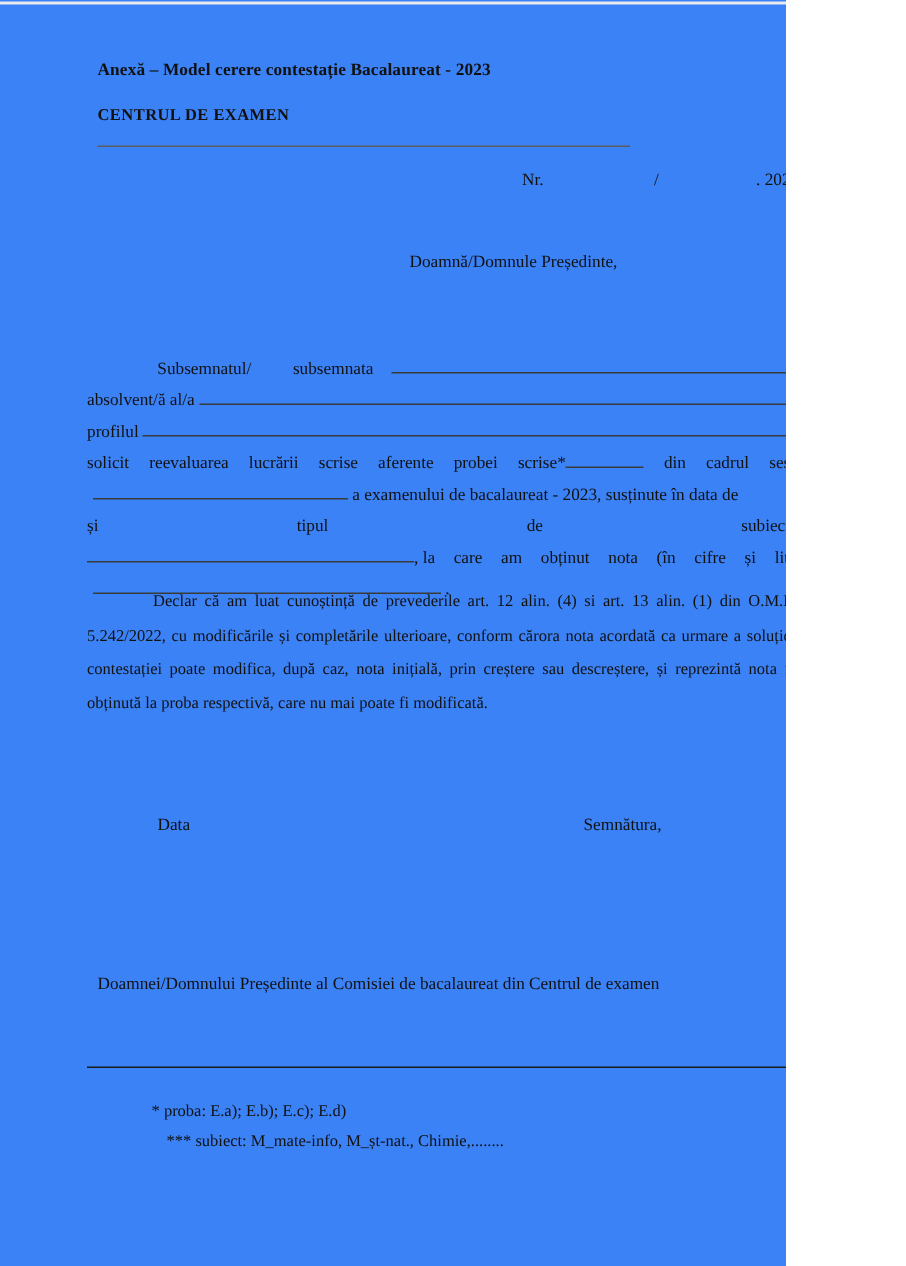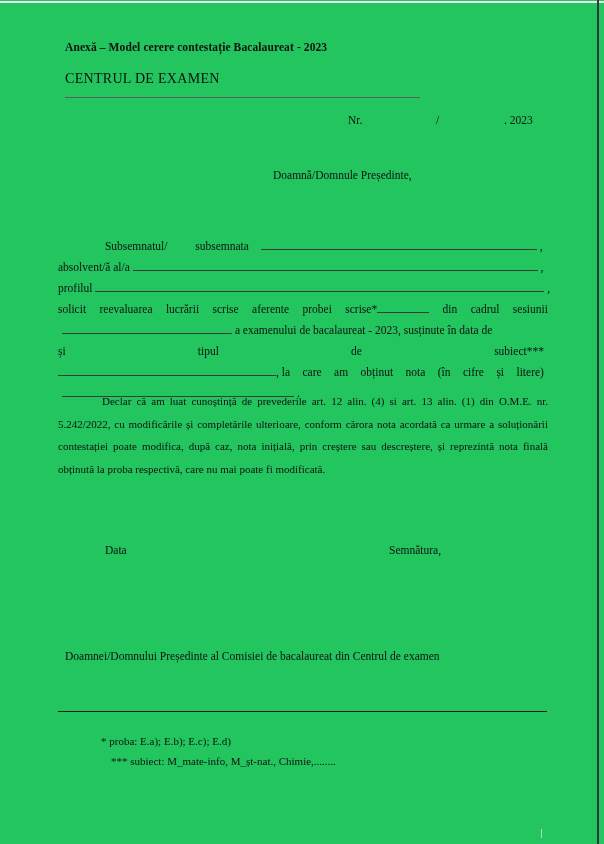--- a/index.html
+++ b/index.html
@@ -4,23 +4,23 @@
 <title>Anexa</title>
 <style>
   html, body {
     margin: 0;
     padding: 0;
     background: #ffffff;
   }
 
   .page {
     position: relative;
-    width: 604px;
+    width: 524px;
     height: 844px;
-    background: #22c55e;
+    background: #3b82f6;
     overflow: hidden;
     font-family: "Liberation Serif", "DejaVu Serif", serif;
     color: #111111;
   }
 
   
   .scan-top-edge {
     position: absolute;
     top: 1px; left: 0;
     width: 604px; height: 2px;
@@ -53,22 +53,22 @@
     font-size: 11.5px;
     font-weight: bold;
     letter-spacing: 0.1px;
     white-space: nowrap;
   }
 
   .center-heading {
     position: absolute;
     left: 7px;
     top: 71px;
-    font-size: 14px;
-    font-weight: normal;
+    font-size: 11px;
+    font-weight: bold;
     letter-spacing: 0.3px;
     white-space: nowrap;
   }
 
   .rule-header {
     position: absolute;
     left: 7px;
     top: 97px;
     width: 355px;
     height: 1px;

